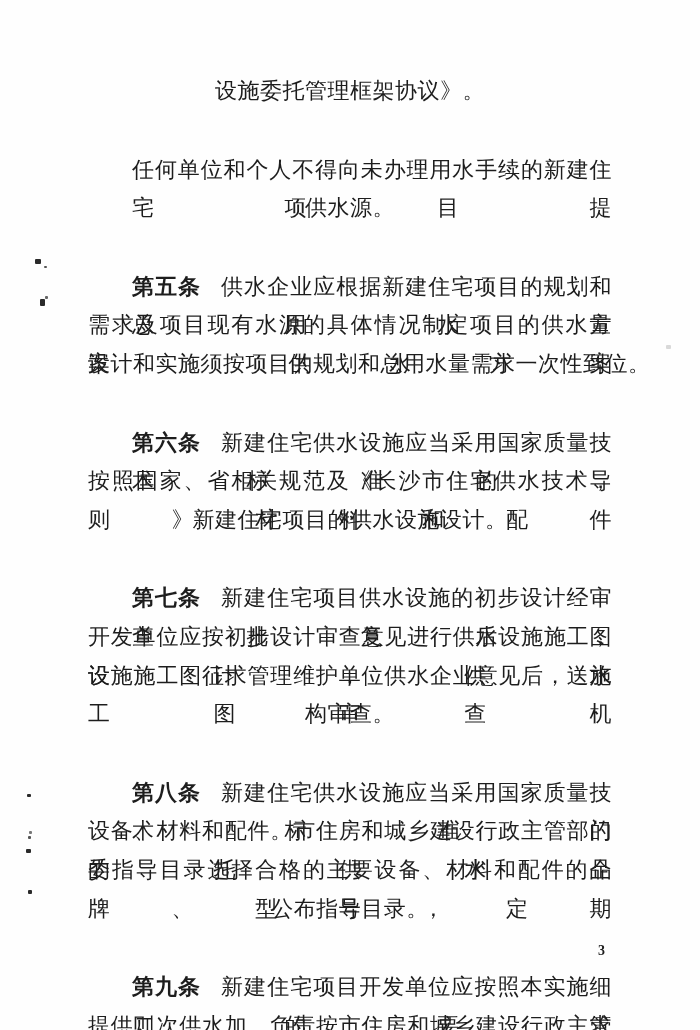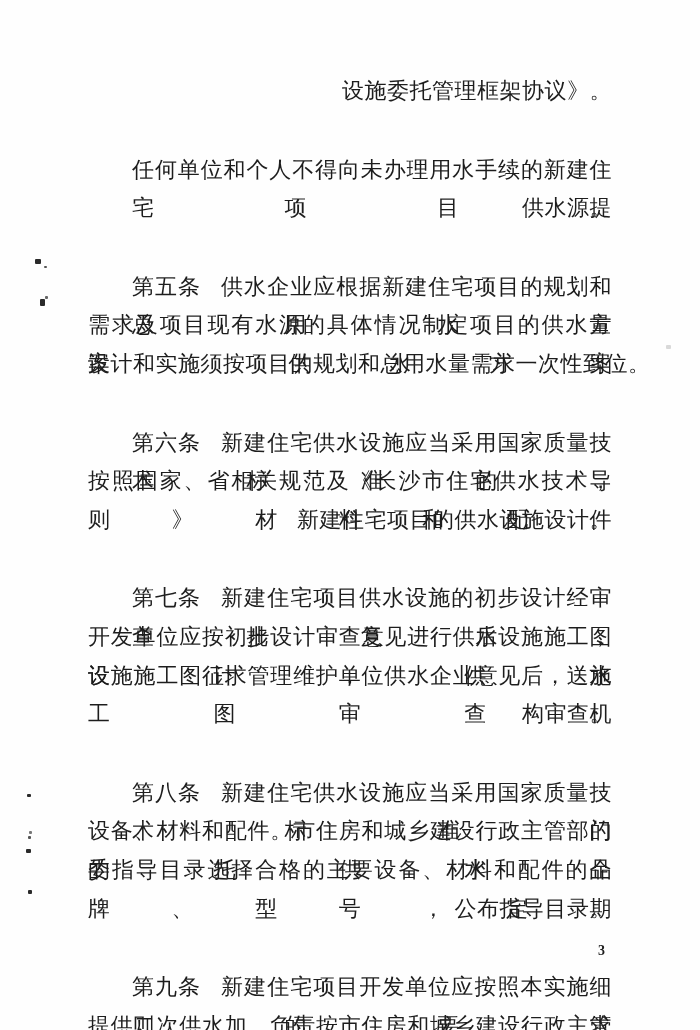--- a/index.html
+++ b/index.html
@@ -23,35 +23,35 @@
     position: absolute;
     left: 88px;
     top: 72px;
     width: 524px;
   }
   .line {
     height: 38.6px;
     line-height: 38.6px;
     font-size: 22px;
     color: #1d1d1d;
-    text-align: right;
+    text-align: center;
     letter-spacing: 0.5px;
     white-space: nowrap;
   }
   .line.full {
     white-space: normal;
     text-align: justify;
     text-align-last: justify;
   }
   .line.indent {
     padding-left: 44px;
     margin-top: 40px;
   }
   .term {
-    font-weight: normal;
+    font-weight: bold;
     margin-right: 20px;
   }
   .page-number {
     position: absolute;
     left: 598px;
     top: 943px;
     font-size: 14px;
     font-weight: bold;
     color: #1d1d1d;
     font-family: "Liberation Serif", "DejaVu Serif", serif;

